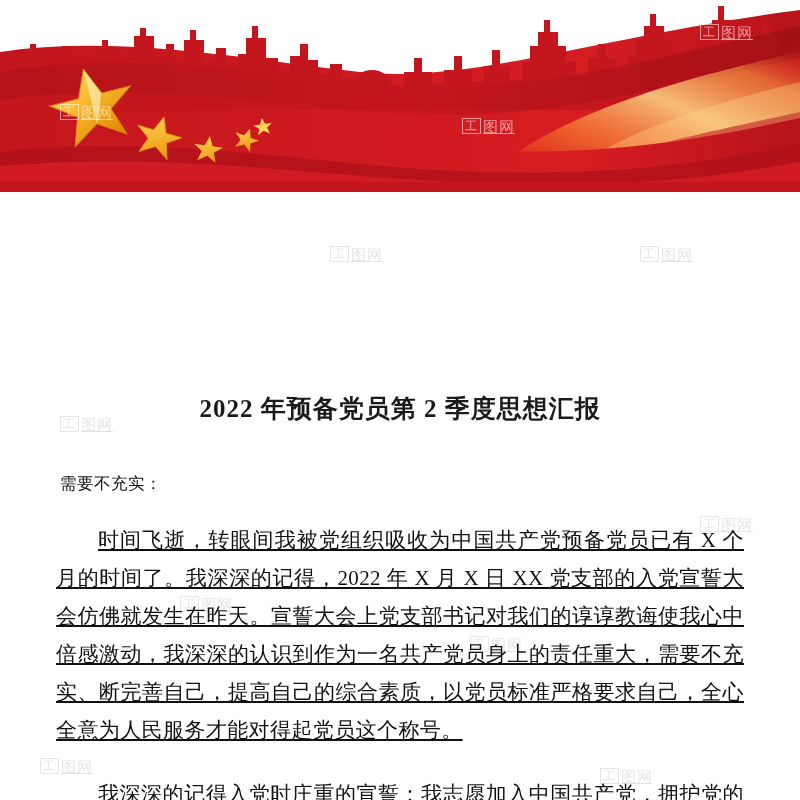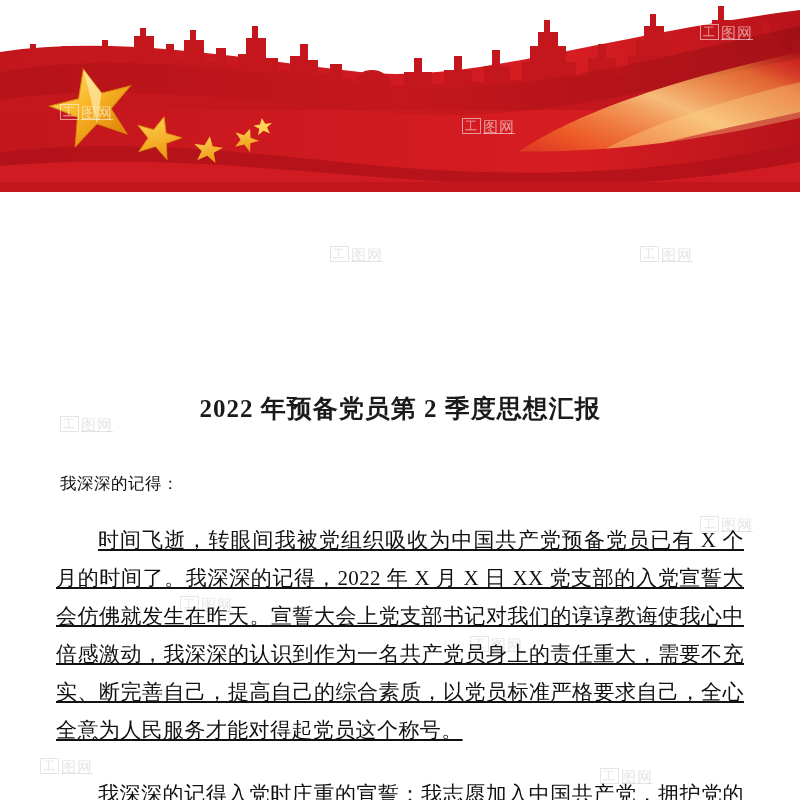--- a/index.html
+++ b/index.html
@@ -214,16 +214,16 @@
 </div>
 <div class="wm" style="left:40px; top:758px;">
   <span class="wm-box">工</span><span>图网</span>
 </div>
 <div class="wm" style="left:600px; top:768px;">
   <span class="wm-box">工</span><span>图网</span>
 </div>
 
 <div class="doc">
   <div class="doc-title">2022 年预备党员第 2 季度思想汇报</div>
-  <div class="doc-salutation">我深深的记得：</div>
+  <div class="doc-salutation">需要不充实：</div>
   <p class="doc-para">时间飞逝，转眼间我被党组织吸收为中国共产党预备党员已有 X 个月的时间了。我深深的记得，2022 年 X 月 X 日 XX 党支部的入党宣誓大会仿佛就发生在昨天。宣誓大会上党支部书记对我们的谆谆教诲使我心中倍感激动，我深深的认识到作为一名共产党员身上的责任重大，需要不充实、断完善自己，提高自己的综合素质，以党员标准严格要求自己，全心全意为人民服务才能对得起党员这个称号。</p>
   <p class="doc-para">我深深的记得入党时庄重的宣誓：我志愿加入中国共产党，拥护党的纲领，遵守党的章程，</p>
 </div>
 
 </body></html>

